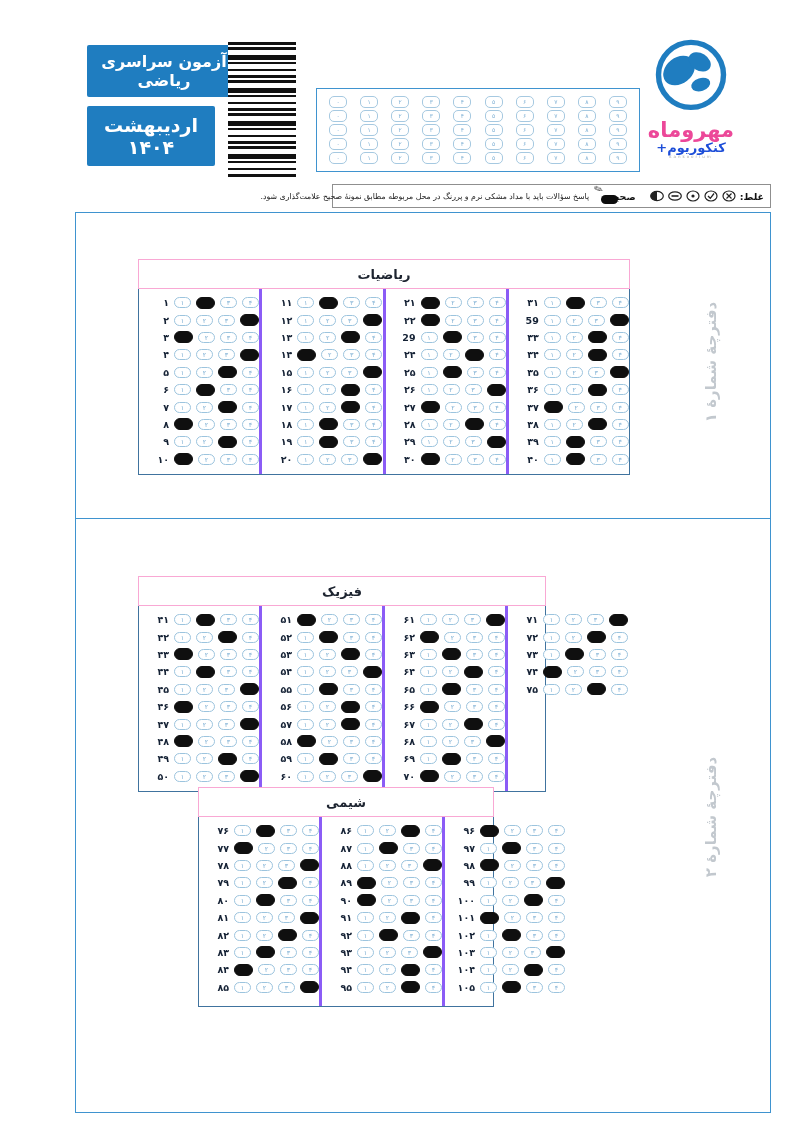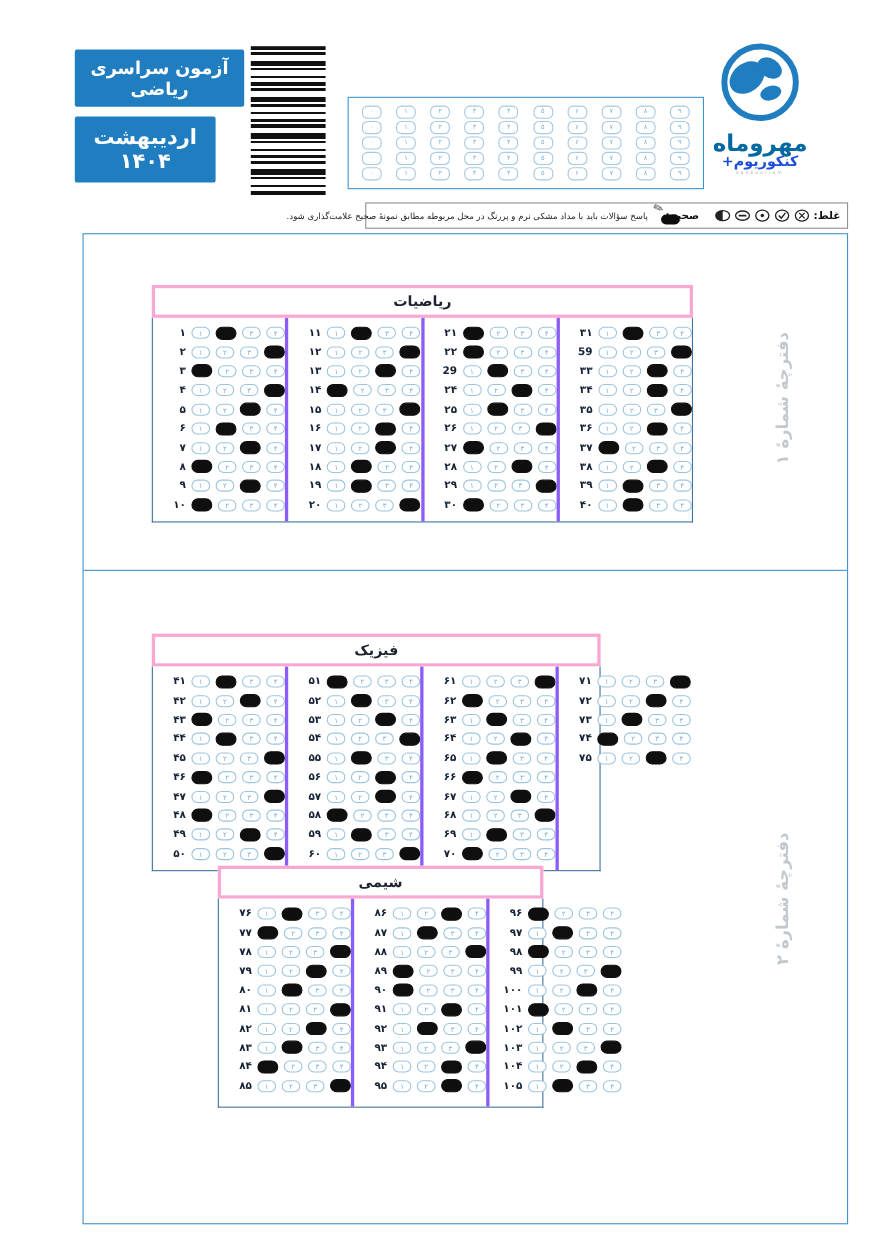--- a/index.html
+++ b/index.html
@@ -2,33 +2,33 @@
 <html><head>
 <meta charset="utf-8">
 <style>
   html,body{margin:0;padding:0;background:#fff;}
   .page{position:relative;width:805px;height:1138px;background:#ffffff;overflow:hidden;
         font-family:"DejaVu Sans",sans-serif;}
   .abs{position:absolute;}
 
   
   .title-box{background:#1f7dc0;color:#fff;display:flex;align-items:center;justify-content:center;
-             text-align:center;font-weight:bold;border-radius:2px;}
+             text-align:center;font-weight:bold;border-radius:2px;margin-left:19px;}
   .title-box.t1{left:68px;top:45px;width:154px;height:52px;font-size:16px;}
   .title-box.t2{left:68px;top:106px;width:128px;height:60px;font-size:19px;}
   .barcode{left:228px;top:42px;width:68px;height:136px;
     background:repeating-linear-gradient(180deg,#111 0 3px,#fff 3px 5px,#111 5px 8px,#fff 8px 13px,
       #111 13px 18px,#fff 18px 20px,#111 20px 22px,#fff 22px 27px,#111 27px 29px,#fff 29px 33px);}
   .idgrid{left:316px;top:88px;width:324px;height:84px;border:1.5px solid #3f93cf;background:#fff;
           display:flex;flex-direction:column;justify-content:space-between;padding:7px 12px;box-sizing:border-box;}
   .idrow{display:flex;justify-content:space-between;direction:ltr;}
   .pill{width:16px;height:10px;border:1px solid #a6c9e1;border-radius:5px;color:#7fb0d4;
         font-size:6px;line-height:10px;text-align:center;background:#fff;}
   .logo{left:645px;top:38px;width:92px;text-align:center;}
-  .logo .brand{color:#0369a1;font-weight:bold;font-size:21px;margin-top:2px;direction:rtl;}
+  .logo .brand{color:#ec4899;font-weight:bold;font-size:21px;margin-top:2px;direction:rtl;}
   .logo .sub{color:#1d4ed8;font-weight:bold;font-size:13px;direction:rtl;line-height:12px;}
   .logo .latin{color:#aaa;font-size:4px;letter-spacing:2px;}
 
   
   .instr{left:332px;top:184px;width:439px;height:24px;border:1px solid #8f8f8f;box-sizing:border-box;
          display:flex;direction:rtl;align-items:center;gap:4px;padding:0 6px;background:#fff;}
   .instr .lbl{font-size:9.5px;font-weight:bold;color:#111;white-space:nowrap;}
   .instr .sentence{font-size:7.8px;color:#222;white-space:nowrap;margin-right:8px;}
   .mark{display:inline-block;width:14px;height:12px;}
   .oval-filled{width:17px;height:9px;background:#0d0d0d;border-radius:5px;display:inline-block;}
@@ -37,21 +37,21 @@
   .correct-demo .pencil{position:absolute;right:-2px;top:-4px;font-size:11px;color:#555;transform:rotate(-20deg);}
 
   
   .outer{left:75px;top:212px;width:696px;height:901px;border:1.5px solid #3f93cf;box-sizing:border-box;background:#fff;}
   .divider{left:0;top:305px;width:100%;border-top:1.5px solid #3f93cf;}
   .side-label{width:150px;height:18px;text-align:center;color:#c2c8ce;font-weight:bold;font-size:15px;
               direction:rtl;transform:rotate(-90deg);white-space:nowrap;}
 
   
   .section{position:absolute;}
-  .sec-head{border:3px solid #f9a8d4;height:30px;display:flex;align-items:center;justify-content:center;
+  .sec-head{border:1px solid #f9a8d4;height:30px;display:flex;align-items:center;justify-content:center;
             font-size:13px;font-weight:bold;color:#1d2430;background:#fff;box-sizing:border-box;}
   .sec-grid{border:1px solid #40739e;border-top:none;display:flex;direction:ltr;background:#fff;box-sizing:border-box;}
   .column{flex:1;padding-top:5px;box-sizing:border-box;}
   .column + .column{border-left:3px solid #8b5cf6;}
   .qrow{height:17.4px;display:flex;align-items:center;gap:5px;padding-left:6px;direction:ltr;}
   .qnum{width:24px;text-align:right;font-size:9.5px;font-weight:bold;color:#152235;}
   .bub{width:17px;height:11px;border:1px solid #9cc4de;border-radius:5.5px;font-size:6.5px;line-height:11px;
        text-align:center;color:#7fb0d4;background:#fff;box-sizing:border-box;}
   .bub.filled{background:#0f0f0f;border-color:#0f0f0f;color:transparent;border-radius:6px;width:19px;height:12px;}
 

